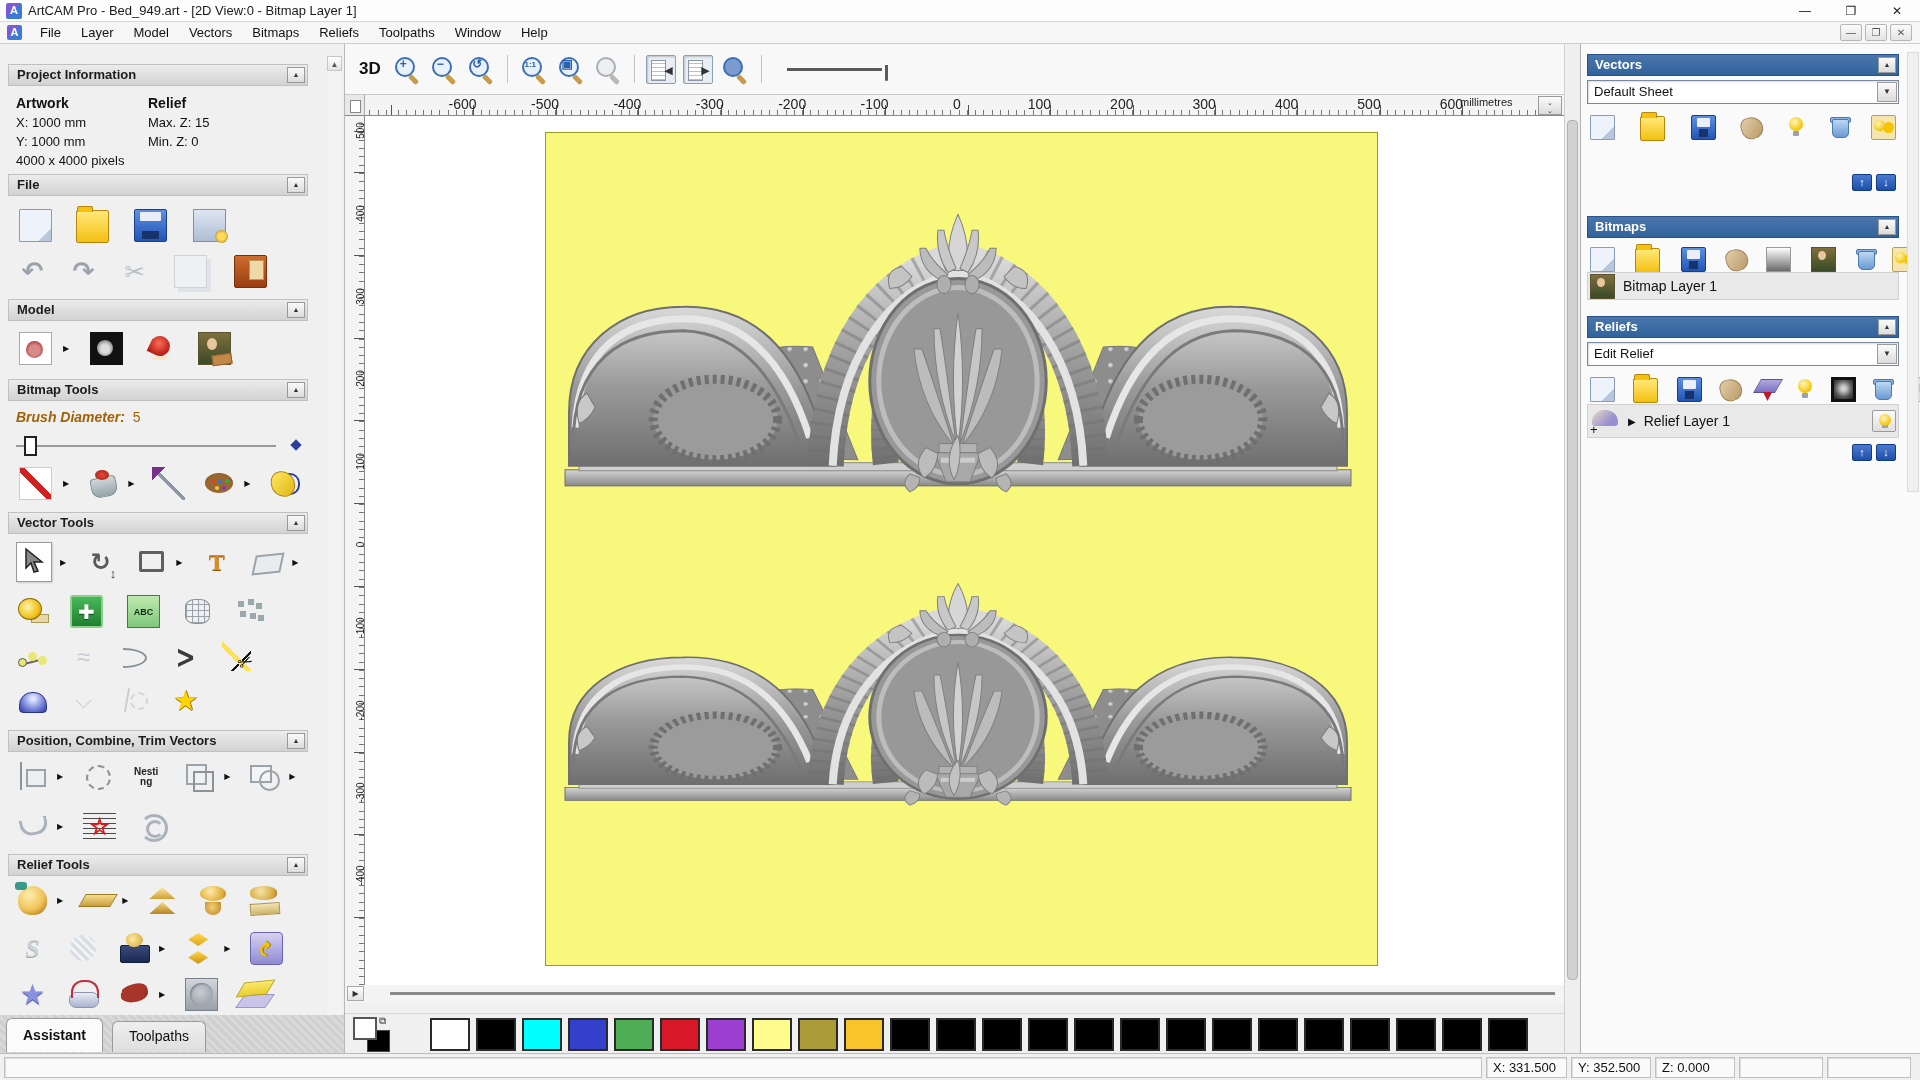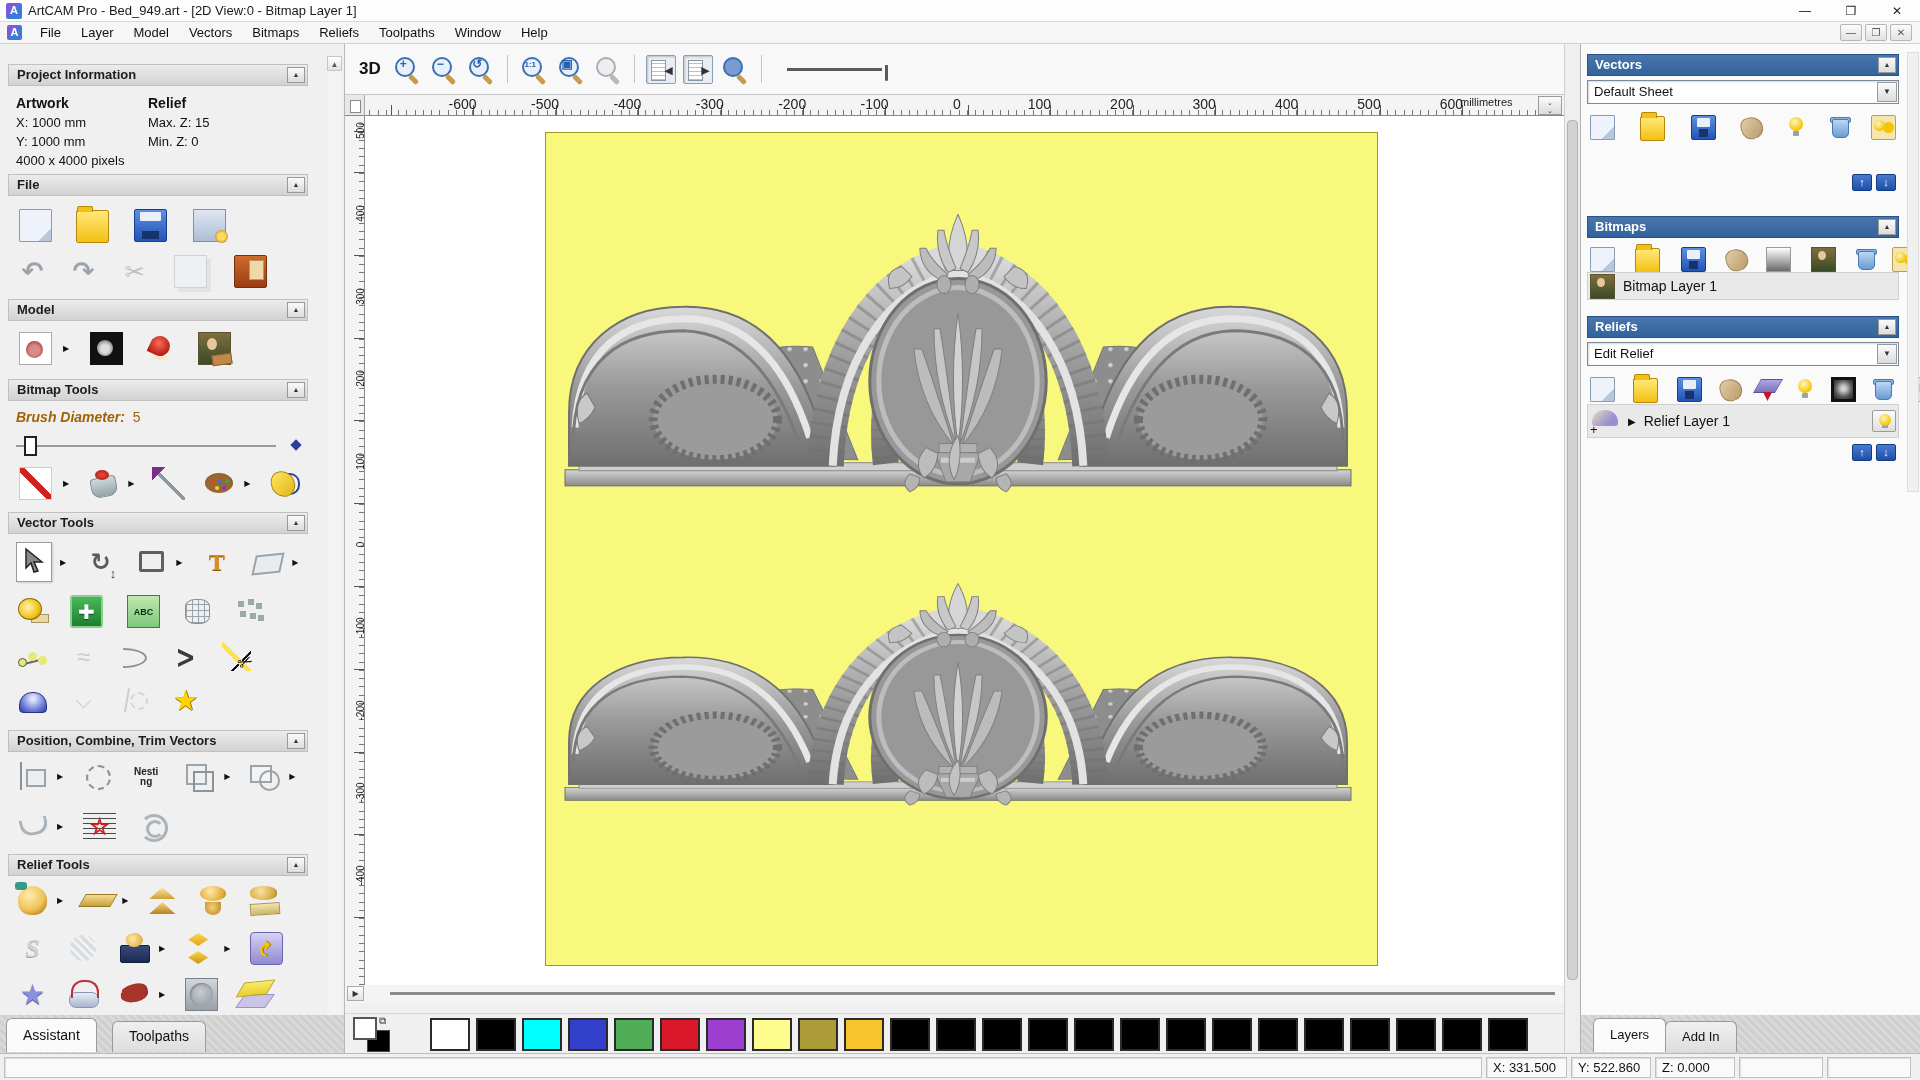--- a/index.html
+++ b/index.html
@@ -50,21 +50,21 @@
     text-align:center;line-height:15px;background:linear-gradient(#fff,#e2e2e2);border:1px solid #c6c6c6}
   .pscroll .dn{position:absolute;bottom:0;left:0;width:15px;height:16px;color:#222;font-size:12px;
     text-align:center;line-height:14px}
 
   
   .tabszone{position:absolute;left:0;bottom:0;width:100%;height:38px;
     background:repeating-linear-gradient(45deg,#d9d9d9 0 3px,#cfcfcf 3px 6px)}
   .tab{position:absolute;top:3px;height:34px;padding:0 16px;font-size:14px;color:#111;
     background:linear-gradient(#fdfdfd,#ececec);border:1px solid #9a9a9a;border-bottom:none;
     border-radius:6px 6px 0 0;line-height:32px}
-  .tab.active{background:#fbfbfb;z-index:2;font-weight:400}
+  .tab.active{background:#fbfbfb;z-index:2;font-weight:700}
   .tab.inactive{background:linear-gradient(#efefef,#dedede);top:6px;height:31px;line-height:29px}
 
   
   .ic{width:33px;height:33px;position:relative;flex:none}
   .ic.sm{width:25px;height:25px}
   .glyph{position:absolute;inset:0;display:flex;align-items:center;justify-content:center}
 
   .page{background:linear-gradient(315deg,#b9c7dd 9px,#eef3fb 9px);border:1px solid #8a9cb5;border-radius:1px;margin:3px}
   .folder{background:linear-gradient(#ffe97a,#f3c013);border:1px solid #b8860b;border-radius:2px;margin:6px 3px 4px 3px}
   .folder::before{content:"";position:absolute;left:0;top:-5px;width:14px;height:5px;
@@ -868,26 +868,22 @@
       <div class="pbtn bulbbtn"></div>
     </div>
   </div>
   <div class="udrow" style="right:24px;top:400px">
     <div class="udbtn">↑</div>
     <div class="udbtn">↓</div>
   </div>
 
   <div class="rscroll"></div>
 
-  <div class="tabszone">
-    <div class="tab active" style="left:12px;font-size:13px">Layers</div>
-    <div class="tab inactive" style="left:84px;font-size:13px">Add In</div>
-  </div>
 </div>
 
 <div id="statusbar">
   <div class="sfield" style="margin-left:4px;width:1478px"></div>
   <div class="sfield" style="width:81px">X: 331.500</div>
-  <div class="sfield" style="width:80px">Y: 522.860</div>
+  <div class="sfield" style="width:80px">Y: 352.500</div>
   <div class="sfield" style="width:80px">Z: 0.000</div>
   <div class="sfield" style="width:84px"></div>
   <div class="sfield" style="width:84px"></div>
 </div>
 
 </body></html>

